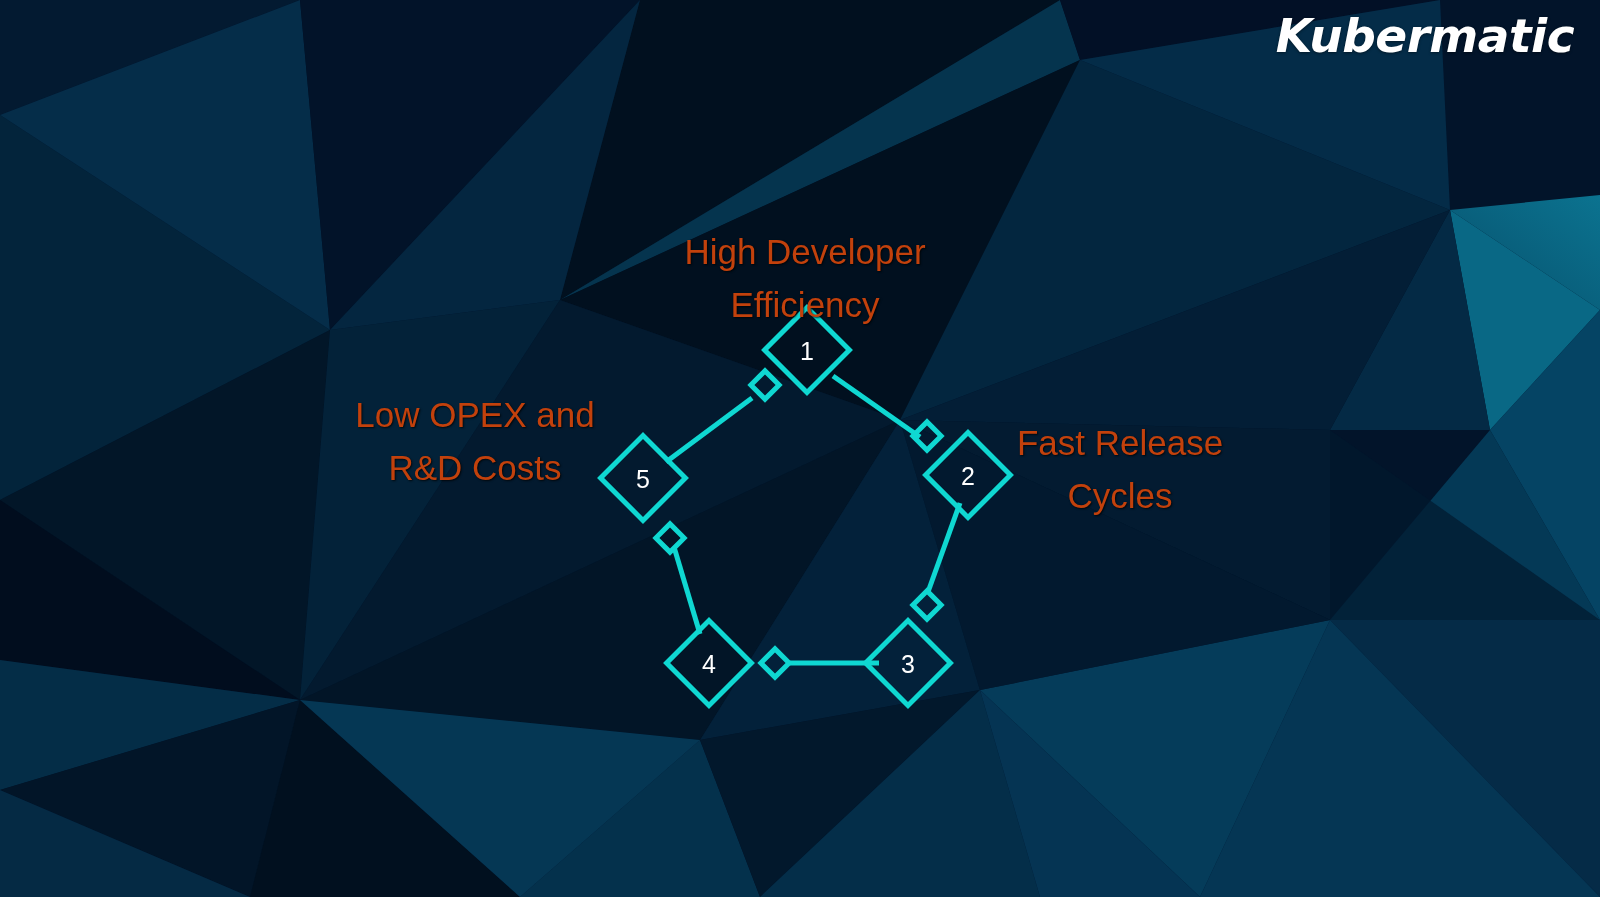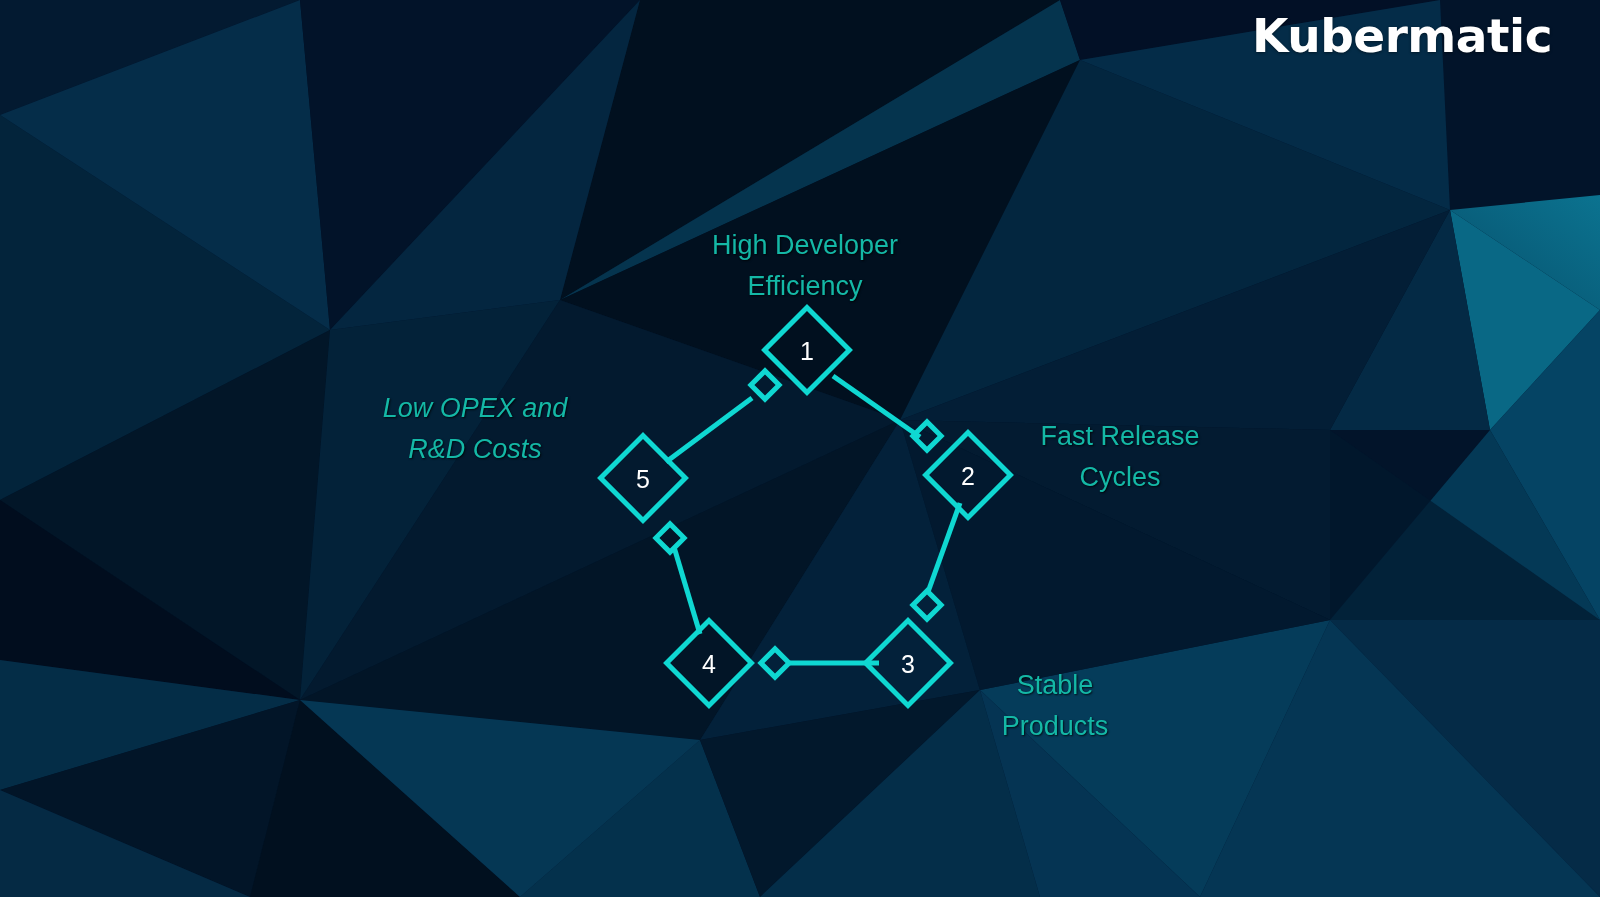--- a/index.html
+++ b/index.html
@@ -28,33 +28,34 @@
   #diagram-layer {
     position: absolute;
     inset: 0;
     width: 1600px;
     height: 897px;
     display: block;
   }
   #brand-logo {
     position: absolute;
     top: 8px;
-    right: 48px;
+    right: 26px;
     color: #ffffff;
     font-size: 47px;
     font-weight: bold;
     letter-spacing: -0.5px;
     font-family: "DejaVu Sans", sans-serif;
     text-shadow: 0 1px 3px rgba(0,0,0,0.45);
     user-select: none;
+    font-style: italic;
   }
   .node-label {
     position: absolute;
-    color: #14b8a6;
-    font-size: 27px;
+    color: #c2410c;
+    font-size: 35px;
     line-height: 1.52;
     font-family: "Liberation Sans", sans-serif;
     text-shadow: 1px 1px 2px rgba(0,0,0,0.75);
     white-space: pre-line;
     user-select: none;
   }
   .label-center { text-align: center; }
   .node-number {
     font-size: 25px;
     fill: #ffffff;
@@ -186,22 +187,20 @@
       <text class="node-number" x="643" y="479">5</text>
     </g>
   </svg>
 
   <div class="node-label label-center" style="left:640px; top:225px; width:330px;">High Developer
 Efficiency</div>
 
   <div class="node-label label-center" style="left:995px; top:416px; width:250px;">Fast Release
 Cycles</div>
 
-  <div class="node-label label-center" style="left:930px; top:665px; width:250px;">Stable
-Products</div>
-
-
-  <div class="node-label label-center" style="left:330px; top:388px; width:290px;font-style:italic;">Low OPEX and
+
+
+  <div class="node-label label-center" style="left:330px; top:388px; width:290px;">Low OPEX and
 R&amp;D Costs</div>
 
   <div id="brand-logo">Kubermatic</div>
 
 </div>
 
 </body></html>

